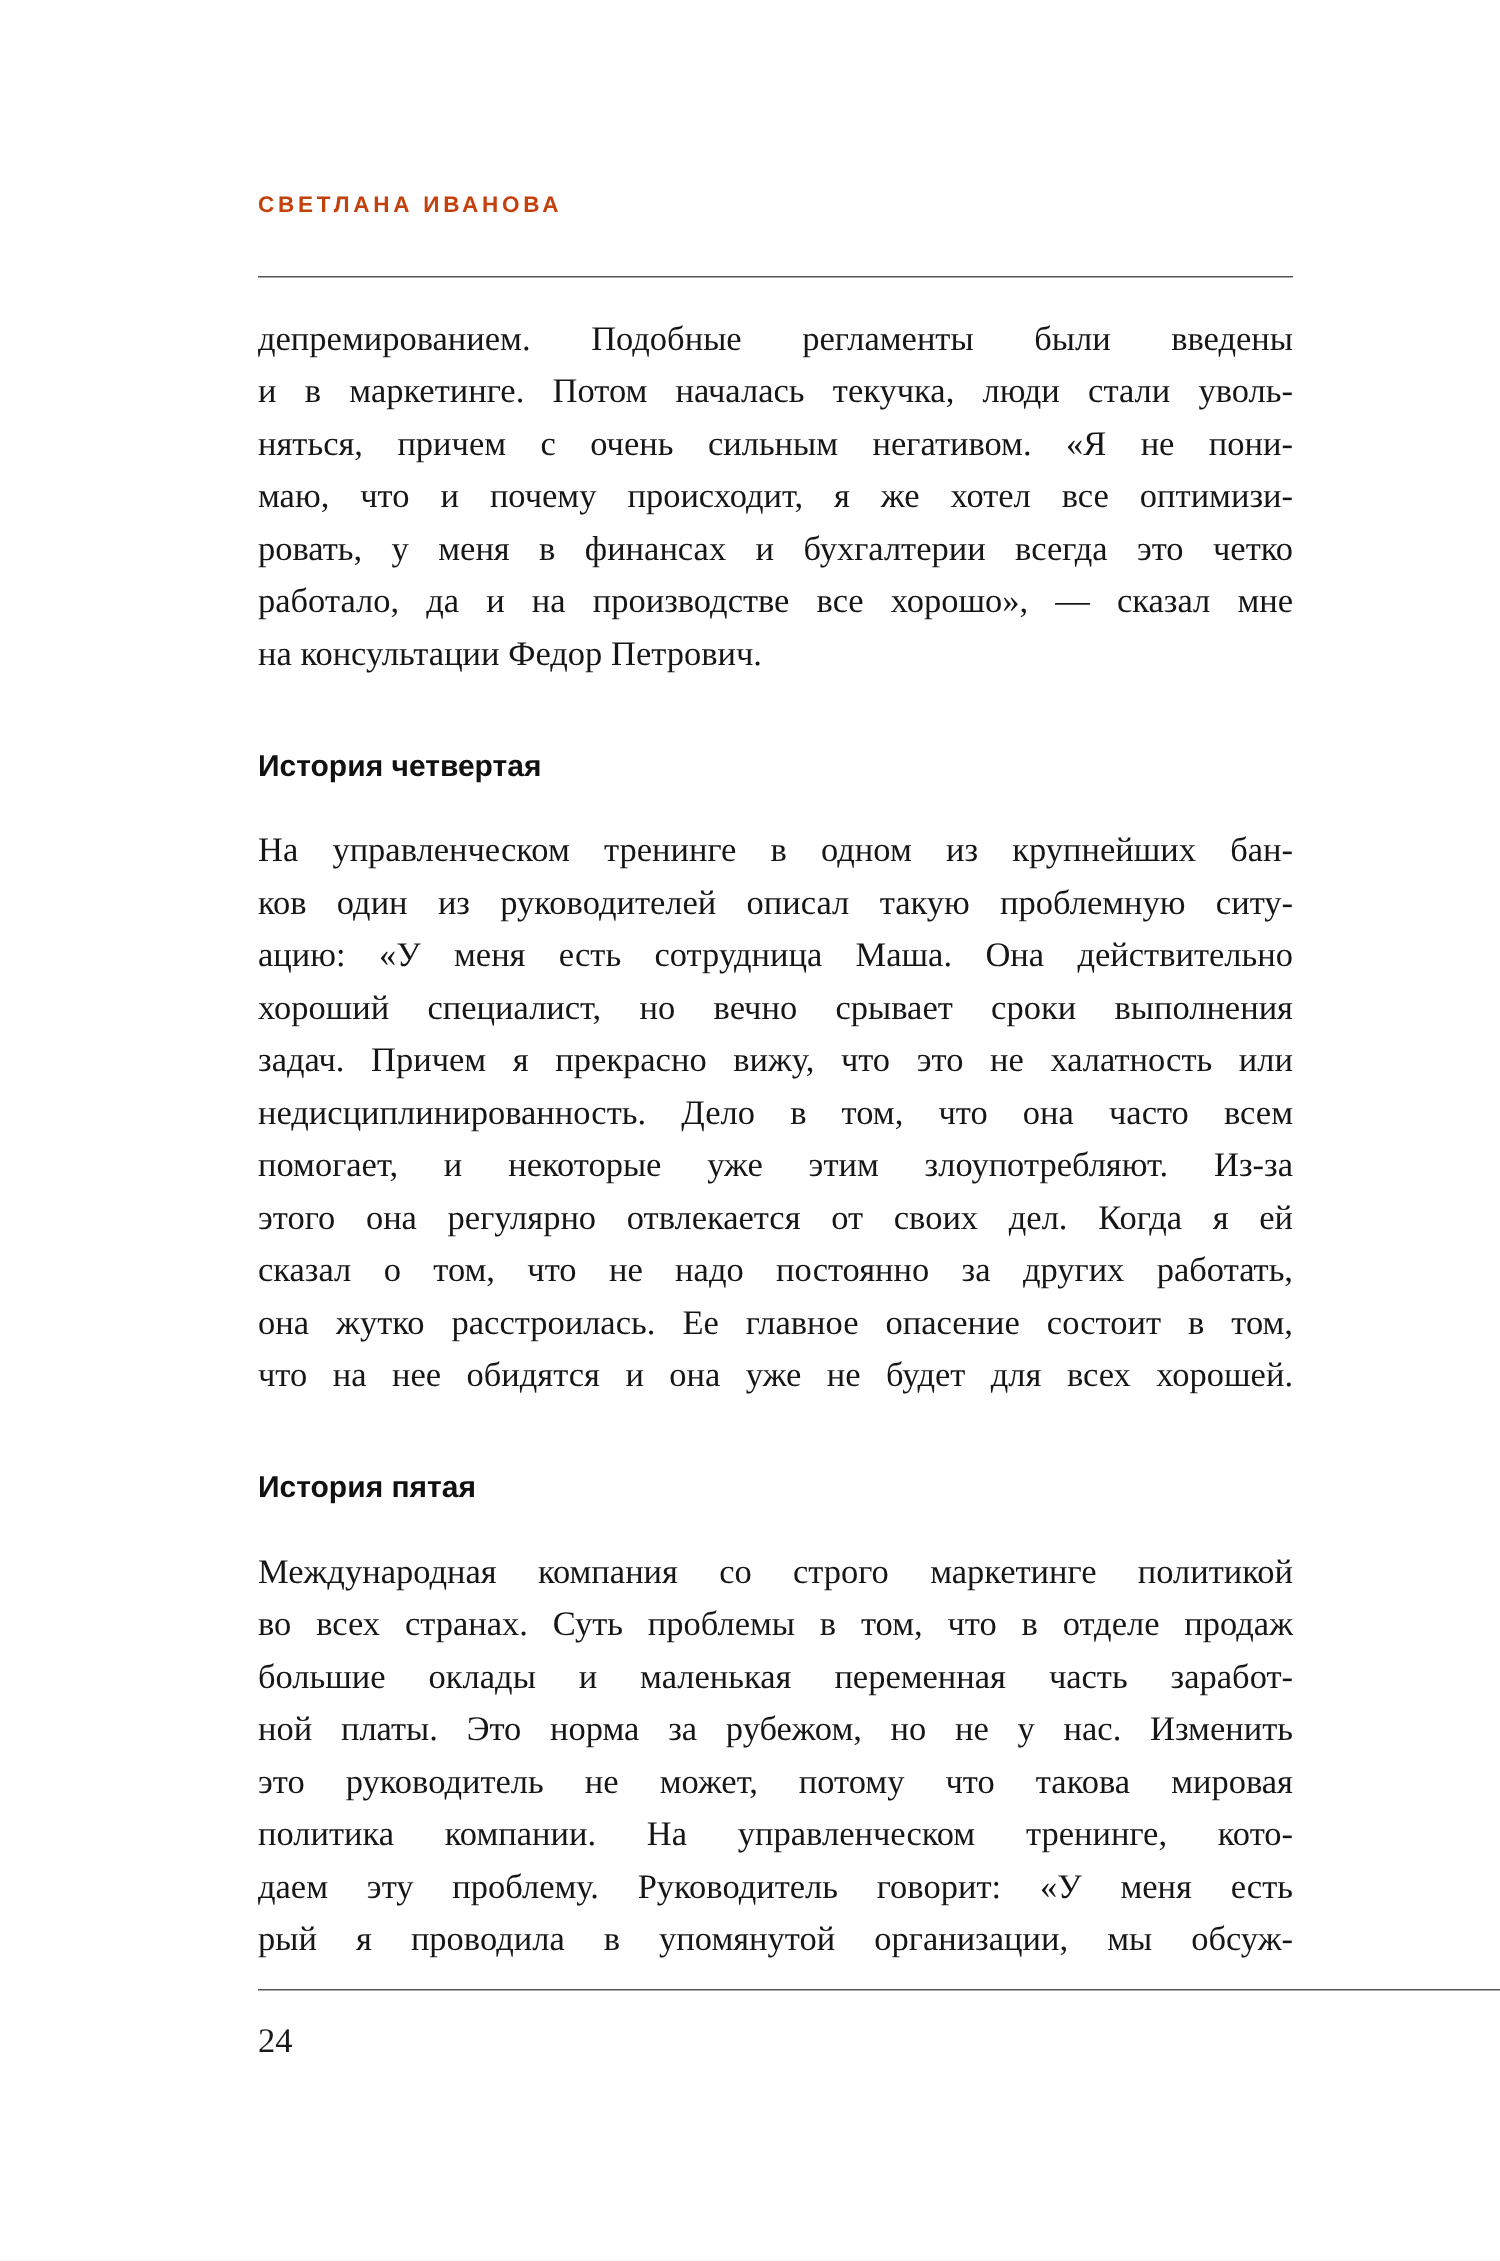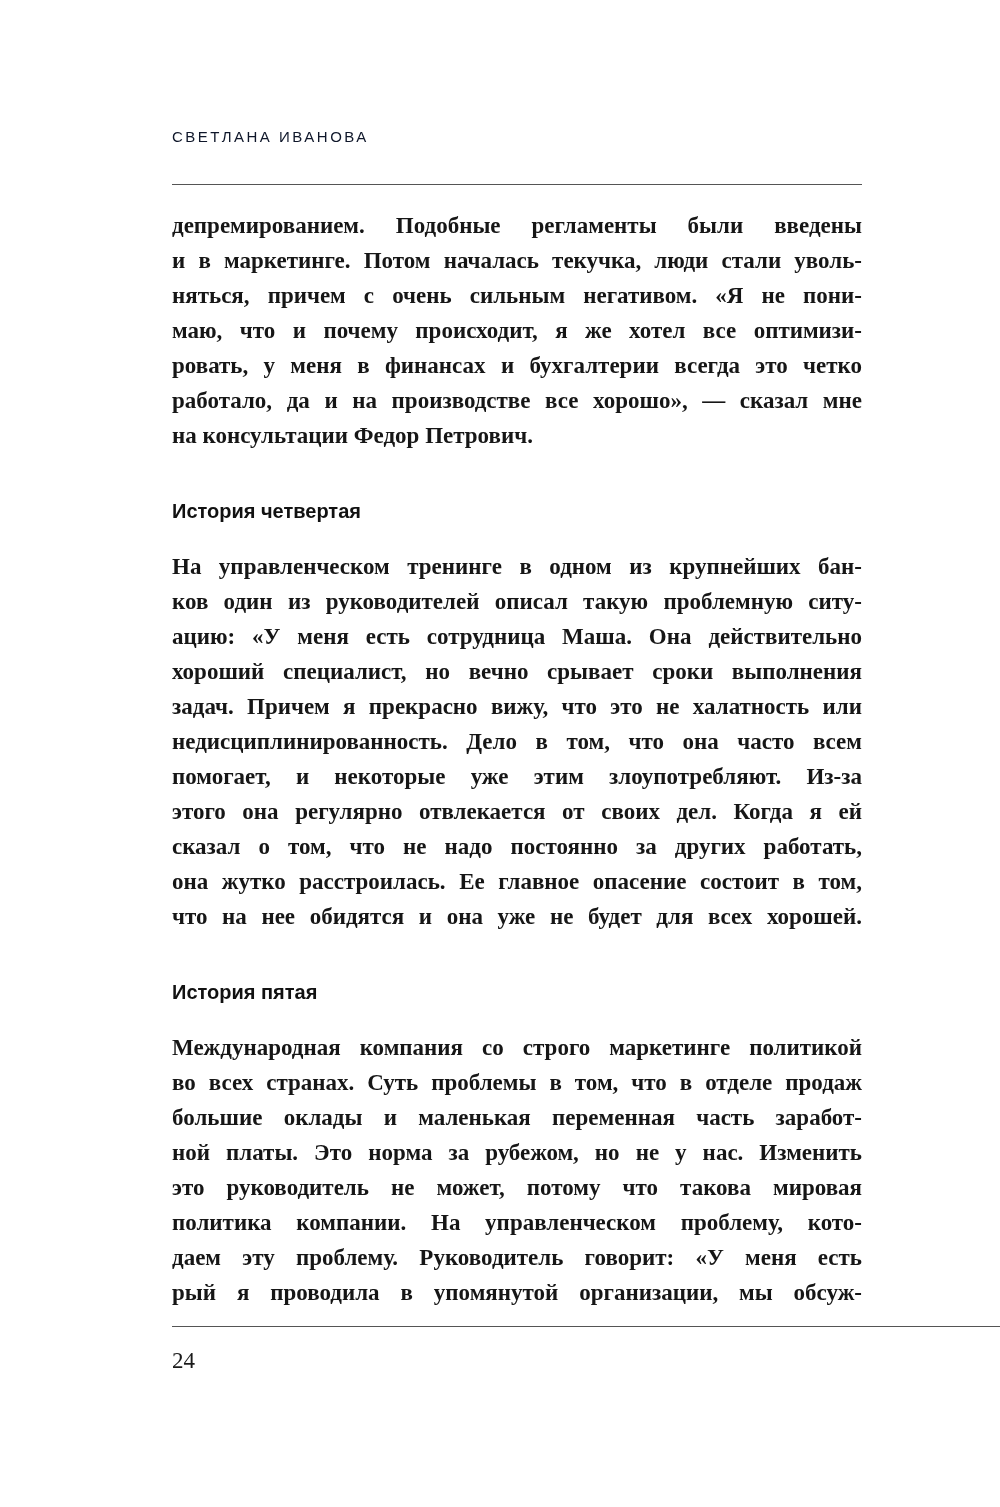--- a/index.html
+++ b/index.html
@@ -20,32 +20,32 @@
     overflow: hidden;
   }
   .content {
     position: relative;
     margin: 0 138px 0 172px; 
   }
   .running-header {
     margin-top: 128px;
     font-family: "Liberation Sans", "DejaVu Sans", sans-serif;
     font-size: 15px;
-    font-weight: 400;
+    font-weight: 700;
     letter-spacing: 2.5px;
-    color: #0f172a;
+    color: #c2410c;
   }
   .rule {
     border: none;
     border-top: 1px solid #555555;
     height: 0;
     width: 100%;
   }
   .rule.header-rule { margin-top: 39px; }
-  .paragraph { margin-top: 23px; font-weight: bold; }
+  .paragraph { margin-top: 23px; }
   .paragraph .line {
     font-size: 23px;
     line-height: 35px;
     text-align: justify;
     text-align-last: justify;
     white-space: normal;
     color: #161616;
   }
   .paragraph .line.end { text-align-last: left; }
   .section-heading {
@@ -109,21 +109,21 @@
       </div>
 
     <h2 class="section-heading">История пятая</h2>
 
     <div class="paragraph">
         <div class="line">Международная компания со строго маркетинге политикой</div>
         <div class="line">во всех странах. Суть проблемы в том, что в отделе продаж</div>
         <div class="line">большие оклады и маленькая переменная часть заработ-</div>
         <div class="line">ной платы. Это норма за рубежом, но не у нас. Изменить</div>
         <div class="line">это руководитель не может, потому что такова мировая</div>
-        <div class="line">политика компании. На управленческом проблему, кото-</div>
+        <div class="line">политика компании. На управленческом тренинге, кото-</div>
         <div class="line">даем эту проблему. Руководитель говорит: «У меня есть</div>
         <div class="line">рый я проводила в упомянутой организации, мы обсуж-</div>
       </div>
 
   </div>
 
   <hr class="rule footer-rule">
 
   <div class="page-number">24</div>
 </div>

